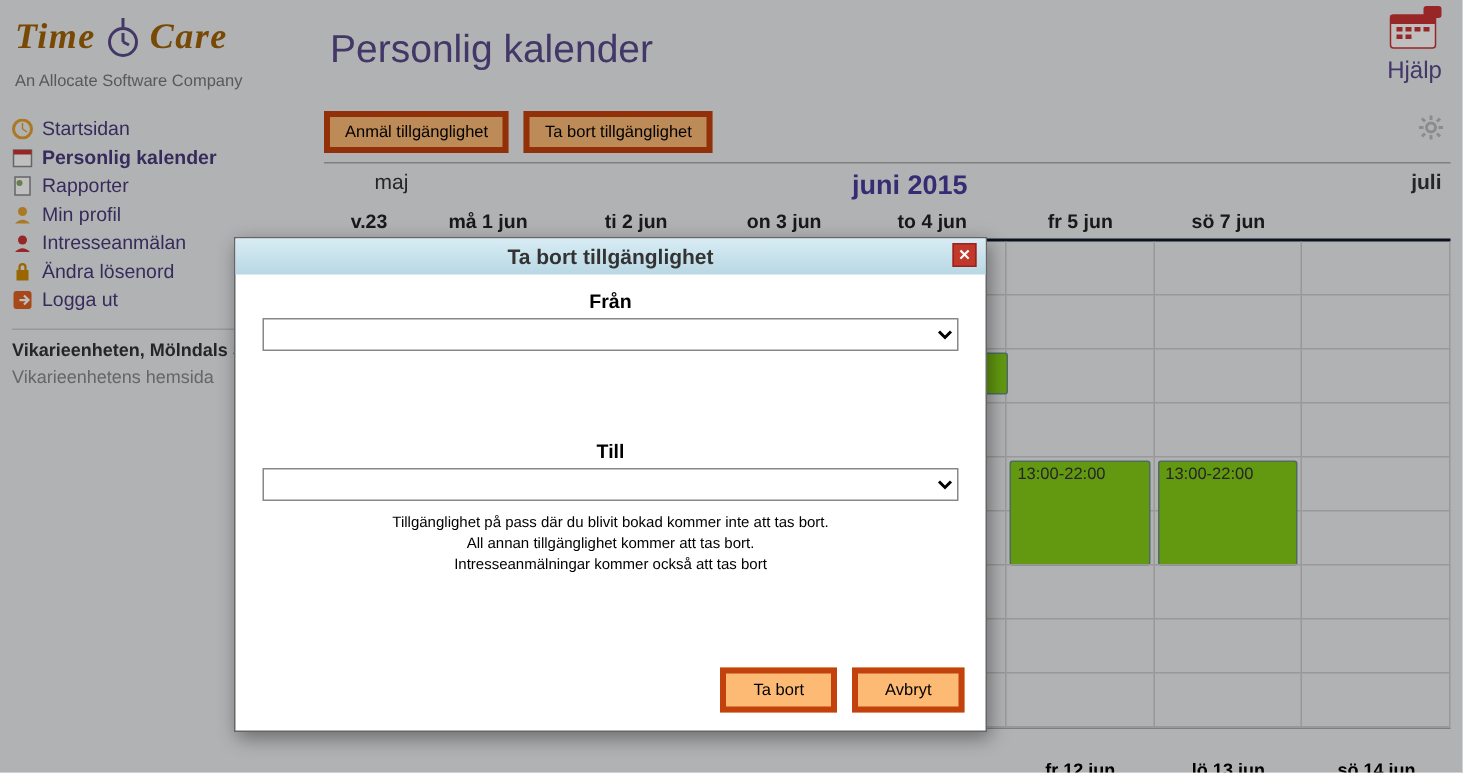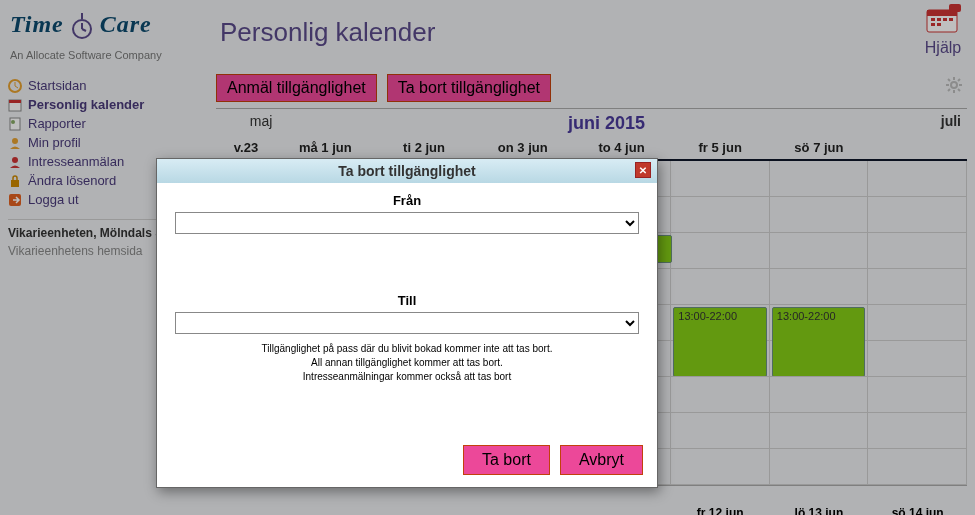--- a/index.html
+++ b/index.html
@@ -3,41 +3,41 @@
 <meta charset="utf-8">
 <style>
   * { box-sizing: border-box; margin: 0; padding: 0; }
   html, body { width: 975px; height: 515px; overflow: hidden; font-family: Arial, sans-serif; font-size: 12px; background: #eceef0; }
   .page { position: relative; width: 975px; height: 515px; }
   .overlay { position: absolute; inset: 0; background: rgba(0,0,0,0.25); z-index: 5; }
 
   
   .header { display: flex; align-items: center; padding: 4px 10px 0 10px; height: 68px; }
   .logo { width: 190px; }
-  .logo-text { font-family: Georgia, serif; font-size: 24px; font-style: italic; color: #0c4a6e; font-weight: bold; letter-spacing: 1px; }
+  .logo-text { font-family: Georgia, serif; font-size: 24px; font-style: italic; color: #a16207; font-weight: bold; letter-spacing: 1px; }
   .logo-text svg { vertical-align: middle; }
   .logo-sub { font-size: 11px; color: #777; margin-top: 8px; }
   .page-title { font-size: 26px; color: #5a4a8a; font-weight: normal; margin-left: 20px; margin-top: -8px; }
   .help { position: absolute; right: 12px; top: 4px; text-align: center; }
   .help-icon { width: 40px; height: 32px; }
   .help-label { font-size: 16px; color: #5a4a8a; cursor: pointer; }
 
   
   .body { display: flex; }
   .sidebar { width: 210px; padding: 8px 4px 0 8px; }
   .nav-item { display: flex; align-items: center; gap: 6px; padding: 2px 0; color: #4a3a7a; cursor: pointer; font-size: 13px; }
   .nav-item.active { font-weight: bold; }
   .nav-icon { width: 14px; height: 14px; display: inline-block; }
   .sidebar-divider { border-top: 1px solid #ccc; margin: 10px 0 6px 0; }
   .org { font-size: 12px; font-weight: bold; color: #333; padding-right: 4px; }
   .org-link { color: #888; font-size: 12px; margin-top: 4px; cursor: pointer; }
 
   .main { flex: 1; padding: 6px 8px 0 6px; position: relative; }
   .toolbar { display: flex; align-items: center; gap: 10px; margin-bottom: 6px; }
-  .btn { background: #ec4899; border: 1px solid #c2410c; padding: 4px 10px; font-size: 16px; cursor: pointer; }
+  .btn { background: #fdba74; border: 4px solid #c2410c; padding: 4px 10px; font-size: 11px; cursor: pointer; }
   .gear { position: absolute; right: 12px; top: 8px; color: #bbb; cursor: pointer; }
 
   
   .cal { border-top: 1px solid #aaa; }
   .cal-months { display: flex; font-size: 14px; color: #333; padding: 4px 0 2px 0; }
   .cal-month-left { flex: 0 0 90px; text-align: center; }
   .cal-month-center { flex: 1; text-align: center; font-size: 18px; font-weight: bold; color: #4a3a9a; }
   .cal-month-right { flex: 0 0 60px; text-align: right; font-weight: bold; padding-right: 6px; }
   .cal-header { display: grid; grid-template-columns: 60px repeat(7, 1fr); border-bottom: 2px solid #0f172a; }
   .cal-header div { text-align: center; font-weight: bold; font-size: 13px; padding: 4px 0; color: #222; }

